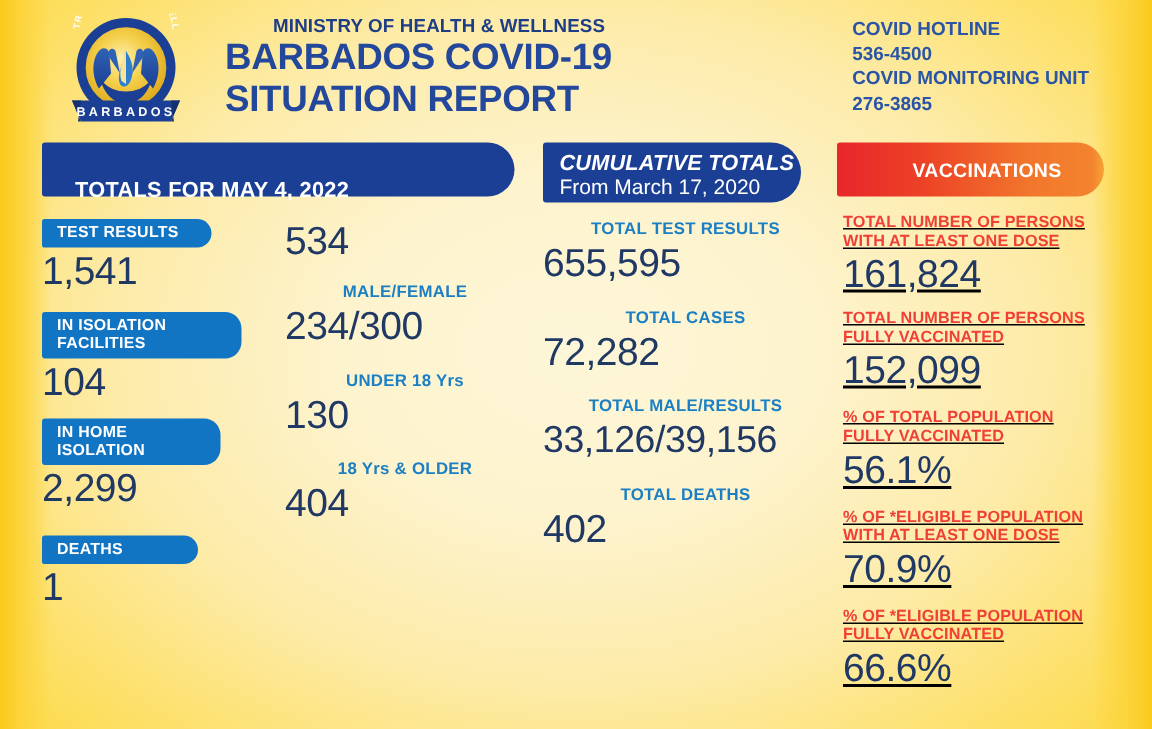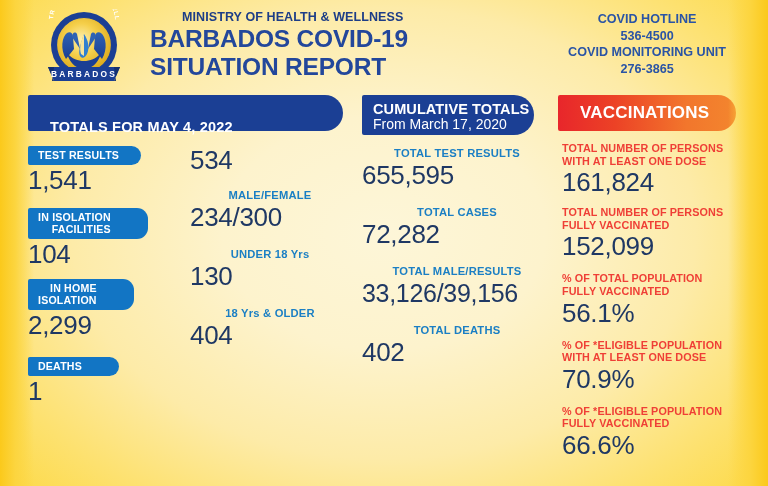--- a/index.html
+++ b/index.html
@@ -69,21 +69,21 @@
     font-weight: bold;
     line-height: 28px;
     letter-spacing: -0.2px;
     white-space: nowrap;
   }
 
   .hotline {
     position: absolute;
     right: 42px;
     top: 11px;
-    text-align: center;
+    text-align: left;
     color: #2a54a5;
     font-size: 12.6px;
     font-weight: bold;
     line-height: 16.5px;
     white-space: nowrap;
   }
 
   
   .banner {
     position: absolute;
@@ -119,62 +119,64 @@
     width: 172px;
     height: 40px;
     border-radius: 2px 20px 20px 2px;
     padding-left: 11px;
   }
   #banner-cumulative .banner-title {
     font-size: 14.5px;
     font-weight: bold;
     line-height: 17px;
     letter-spacing: 0.1px;
+    font-style: italic;
   }
   #banner-cumulative .banner-sub {
     font-size: 14px;
     font-weight: normal;
     line-height: 12px;
   }
 
   #banner-vax {
     left: 558px;
     top: 95px;
     width: 178px;
     height: 36px;
     border-radius: 2px 18px 18px 2px;
     padding-left: 22px;
   }
   #banner-vax .banner-title {
-    font-size: 17px;
+    font-size: 13px;
     font-weight: bold;
     letter-spacing: 0.2px;
+    text-align: center;
   }
 
   
   .col { position: absolute; }
   #col-1 { left: 28px;  top: 145px; width: 150px; }
   #col-2 { left: 190px; top: 145px; width: 160px; }
   #col-3 { left: 362px; top: 147px; width: 190px; }
-  #col-4 { left: 562px; top: 142px; width: 200px; }
+  #col-4 { left: 562px; top: 142px; width: 200px; text-decoration: underline; }
 
   
   .pill {
     display: inline-block;
     background: #1275c4;
     color: #ffffff;
     font-size: 10.6px;
     font-weight: bold;
     line-height: 12.6px;
     letter-spacing: 0.2px;
     padding: 3px 22px 3px 10px;
     border-radius: 2px 11px 11px 2px;
     box-sizing: border-box;
   }
-  .pill.wide { padding-right: 37px; text-align: right; }
+  .pill.wide { padding-right: 50px; }
 
   
   .label-blue {
     color: #1b7fc4;
     font-size: 11.2px;
     font-weight: bold;
     letter-spacing: 0.2px;
     line-height: 13px;
     text-align: center;
   }

